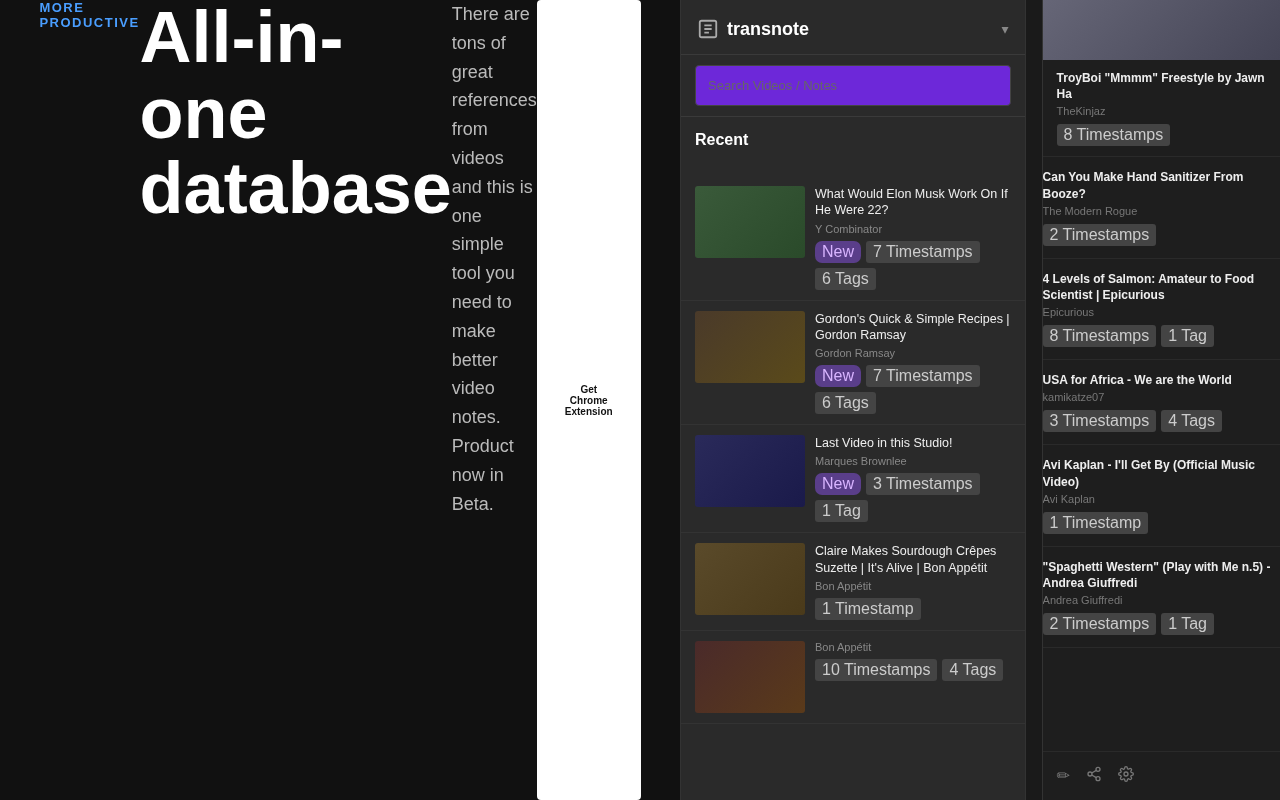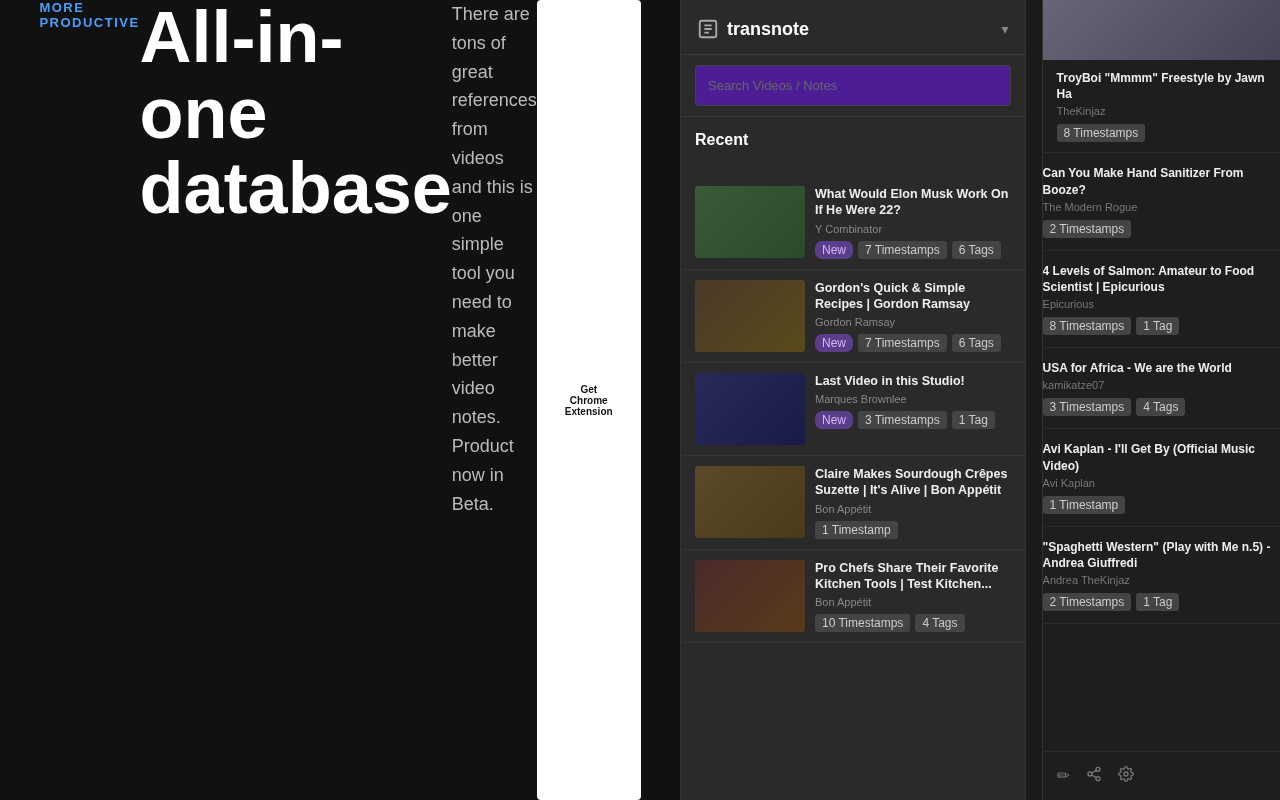--- a/index.html
+++ b/index.html
@@ -106,21 +106,21 @@
       color: #888;
       font-size: 14px;
     }
 
     .search-bar {
       padding: 10px 14px;
       border-bottom: 1px solid #3a3a3a;
     }
     .search-input {
       width: 100%;
-      background: #4c1d95;
+      background: #6d28d9;
       border: 1px solid #444;
       border-radius: 4px;
       padding: 12px 12px;
       color: #aaa;
       font-size: 13px;
       outline: none;
     }
     .search-input::placeholder { color: #666; }
 
     .recent-section {
@@ -165,39 +165,39 @@
       justify-content: center;
       font-size: 10px;
       color: #666;
     }
     .video-info {
       flex: 1;
       min-width: 0;
     }
     .video-title {
       font-size: 12.5px;
-      font-weight: 700;
+      font-weight: 400;
       color: #eee;
       line-height: 1.3;
       margin-bottom: 4px;
     }
     .video-channel {
       font-size: 11px;
       color: #888;
       margin-bottom: 6px;
     }
     .video-tags {
       display: flex;
       gap: 5px;
       flex-wrap: wrap;
     }
     .tag {
       background: #444;
       color: #ccc;
-      font-size: 12px;
+      font-size: 16px;
       padding: 2px 7px;
       border-radius: 3px;
     }
     .tag.new {
       background: #5a3e8a;
       color: #d8b4ff;
       border-radius: 7px;
     }
 
     
@@ -341,21 +341,20 @@
       <div class="video-tags">
               <span class="tag">1 Timestamp</span>
             </div>
     </div>
   </div>
         <div class="video-item">
     <div class="video-thumb thumb-prochefs">
       <div class="thumb-placeholder"></div>
     </div>
     <div class="video-info">
-      <div class="video-title">Pro Chefs Share Their Favorite Kitchen Tools | Test Kitchen...</div>
       <div class="video-channel">Bon Appétit</div>
       <div class="video-tags">
               <span class="tag">10 Timestamps</span>
               <span class="tag">4 Tags</span>
             </div>
     </div>
   </div>
       </div>
 
   </div>
@@ -400,21 +399,21 @@
     </div>
       <div class="sidebar-item">
       <div class="sidebar-item-title">Avi Kaplan - I'll Get By (Official Music Video)</div>
       <div class="sidebar-item-channel">Avi Kaplan</div>
       <div class="sidebar-item-tags">
           <span class="tag">1 Timestamp</span>
         </div>
     </div>
       <div class="sidebar-item">
       <div class="sidebar-item-title">"Spaghetti Western" (Play with Me n.5) - Andrea Giuffredi</div>
-      <div class="sidebar-item-channel">Andrea TheKinjaz</div>
+      <div class="sidebar-item-channel">Andrea Giuffredi</div>
       <div class="sidebar-item-tags">
           <span class="tag">2 Timestamps</span>
           <span class="tag">1 Tag</span>
         </div>
     </div>
       <div class="sidebar-bottom-actions">
   <span class="action-icon" title="Edit">✏</span>
   <span class="action-icon" title="Share">
     <svg width="16" height="16" viewBox="0 0 24 24" fill="none" stroke="currentColor" stroke-width="2">
       <circle cx="18" cy="5" r="3"></circle>

